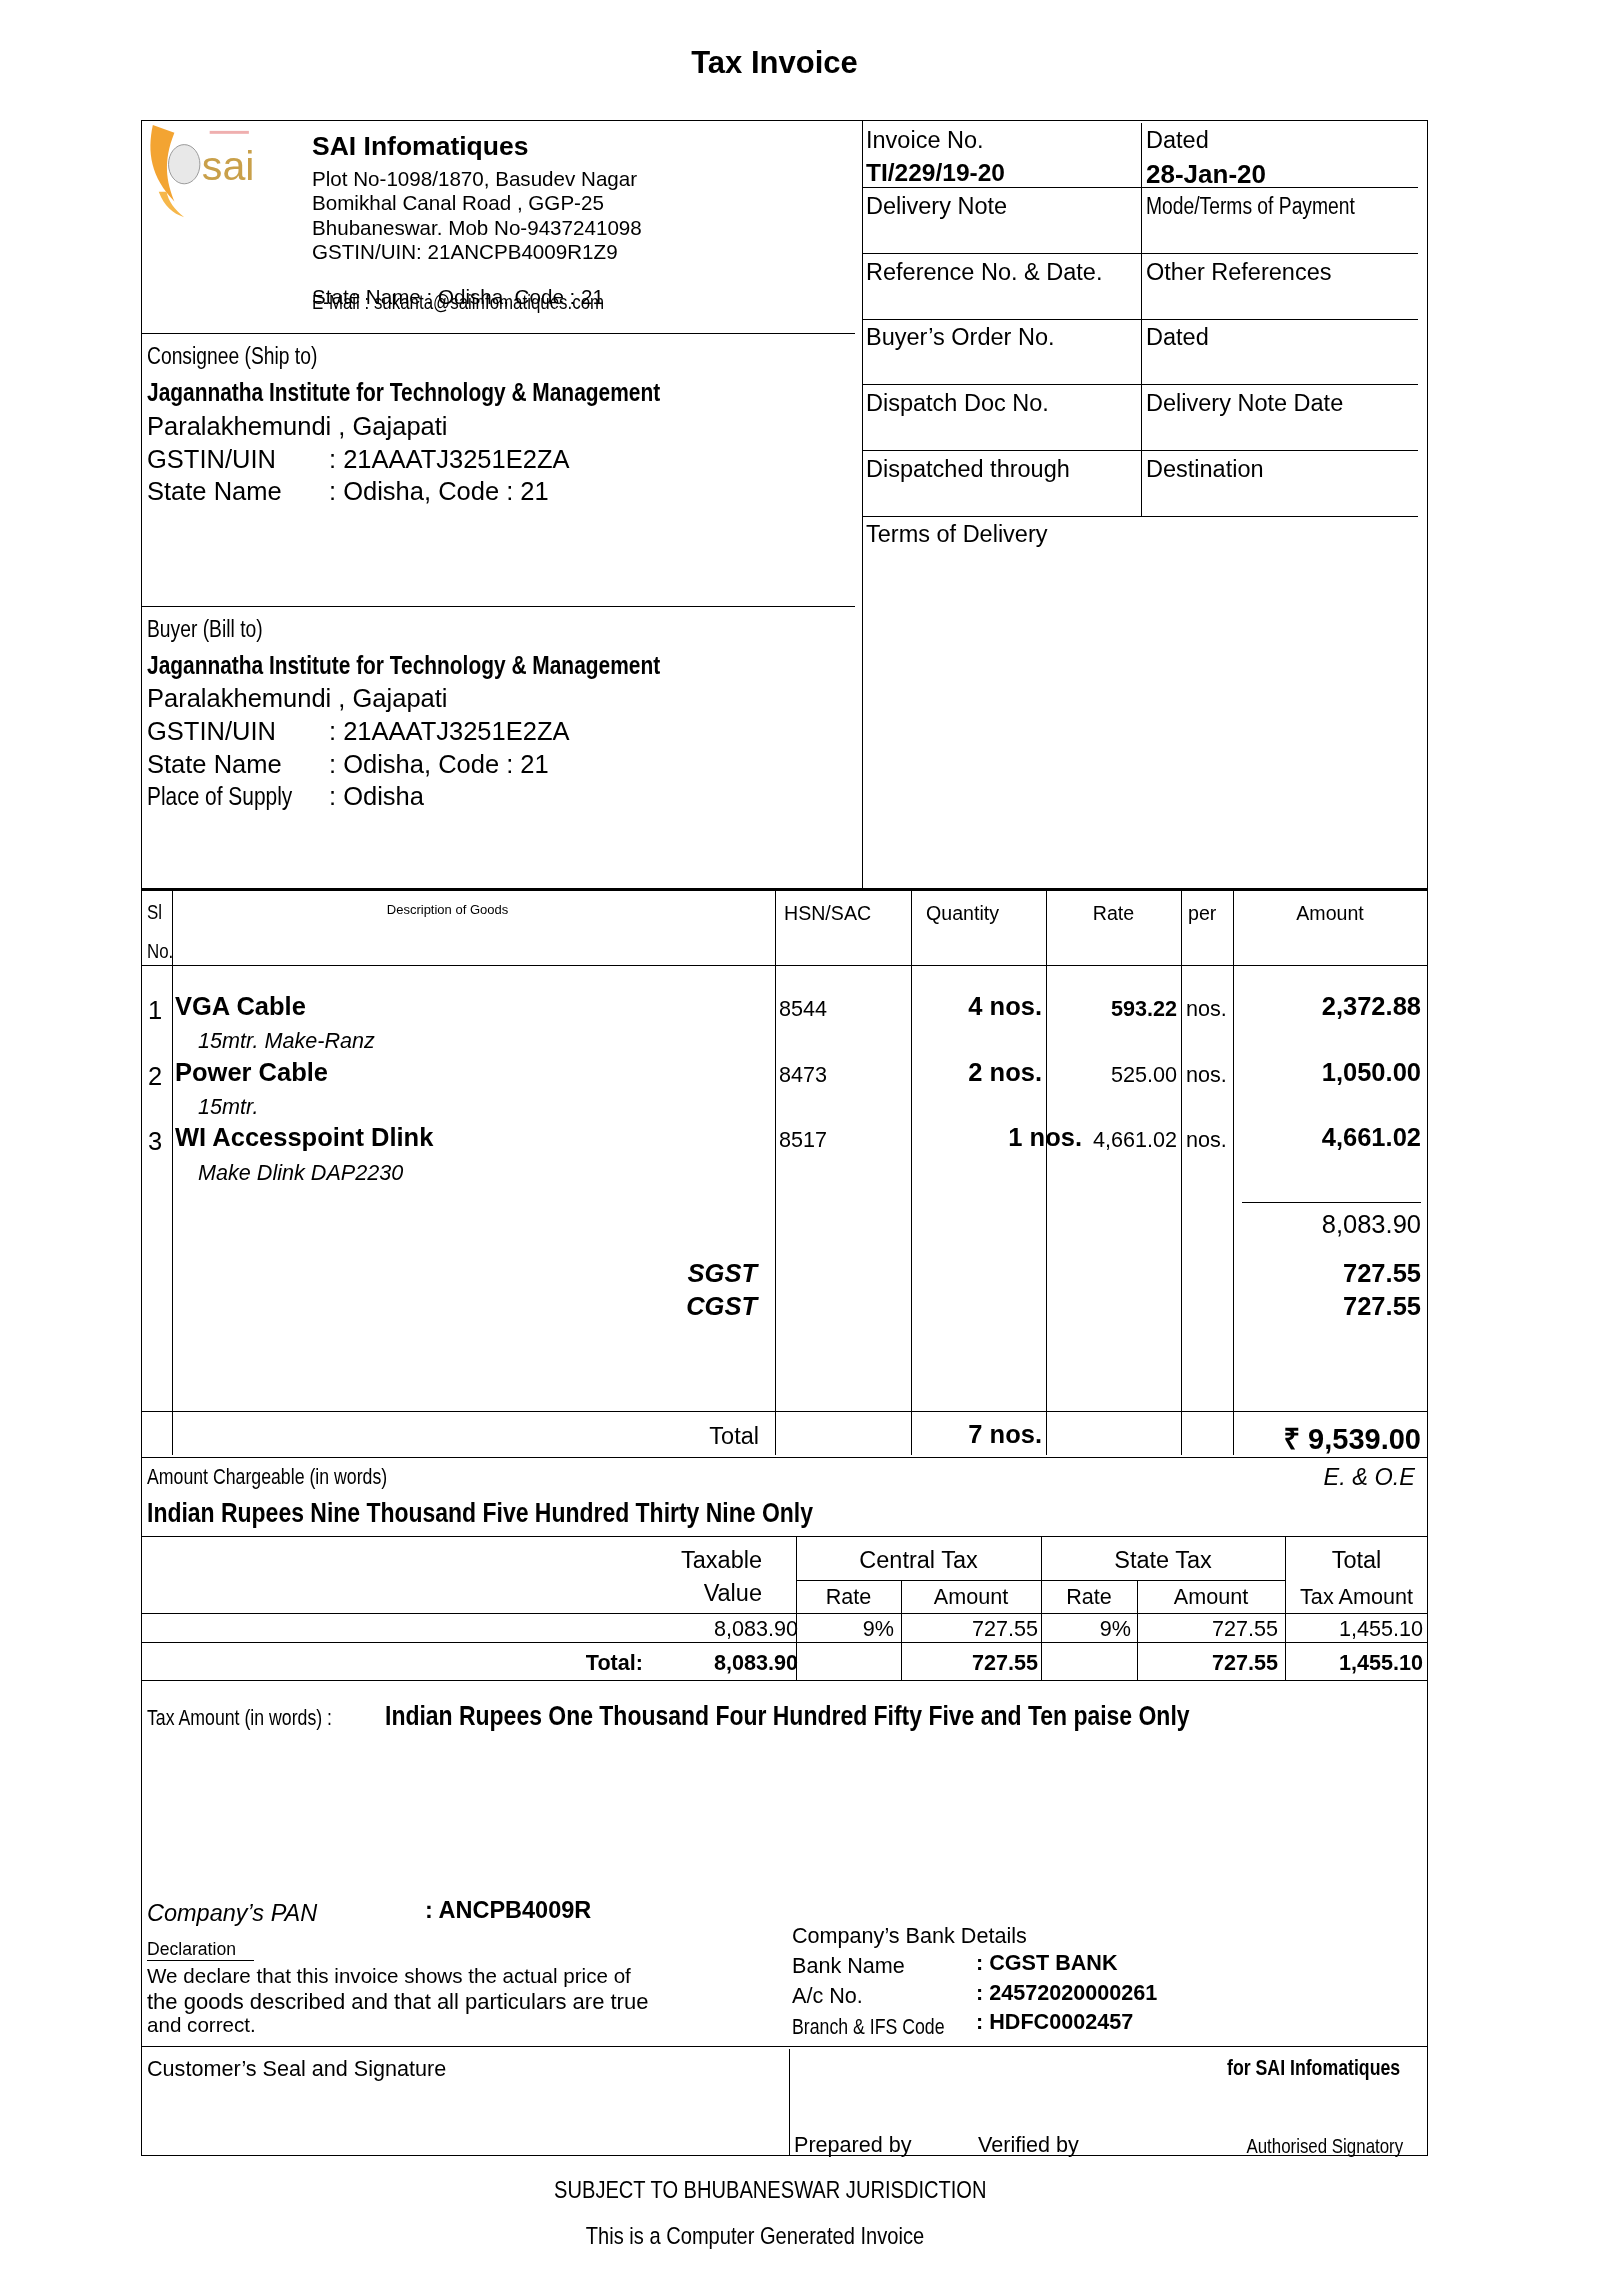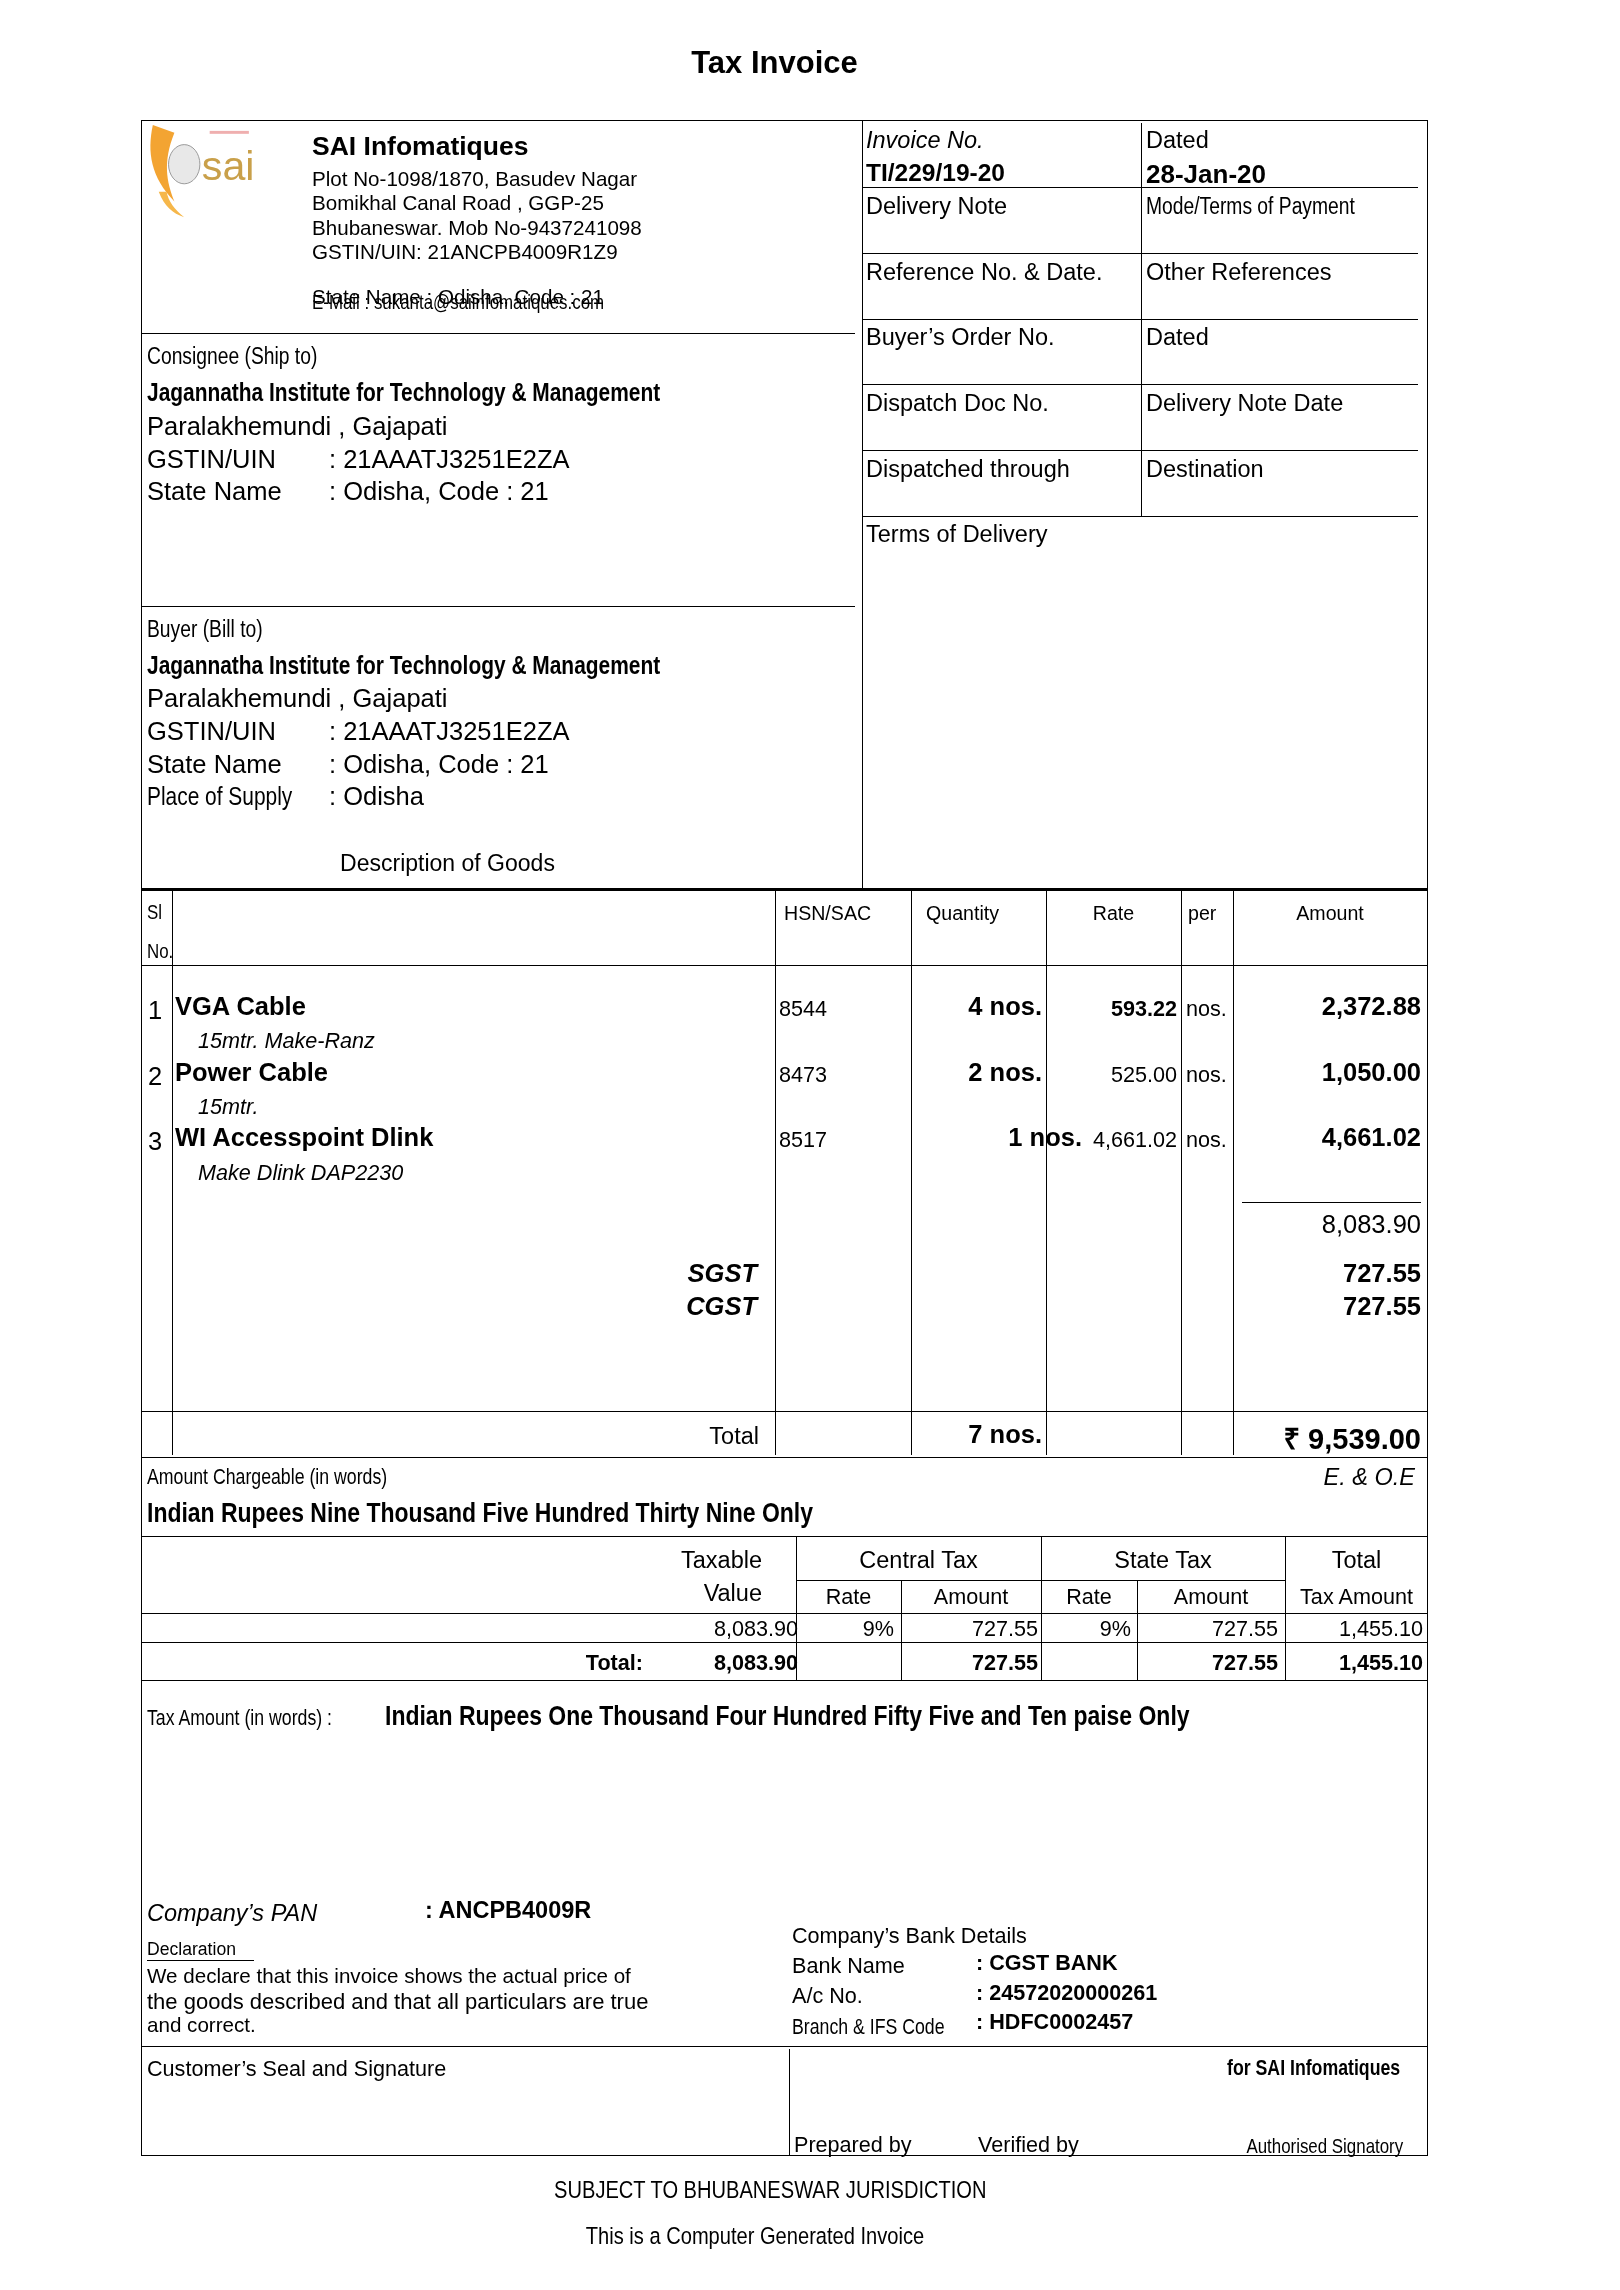--- a/index.html
+++ b/index.html
@@ -71,21 +71,21 @@
 <div class="abs t26" style="left:329px; top:782px; white-space:nowrap;">: Odisha</div>
 
 <div class="vl" style="left:1141px; top:123px; height:394px;"></div>
 <div class="hl" style="left:862px; width:556px; top:187px;"></div>
 <div class="hl" style="left:862px; width:556px; top:253px;"></div>
 <div class="hl" style="left:862px; width:556px; top:319px;"></div>
 <div class="hl" style="left:862px; width:556px; top:384px;"></div>
 <div class="hl" style="left:862px; width:556px; top:450px;"></div>
 <div class="hl" style="left:862px; width:556px; top:516px;"></div>
 
-<div class="abs lbl" style="left:866px; top:127px;font-style:italic;">Invoice No.</div>
+<div class="abs lbl" style="left:866px; top:127px;">Invoice No.</div>
 <div class="abs lbl b" style="left:866px; top:159px; font-size:24.5px;">TI/229/19-20</div>
 <div class="abs lbl" style="left:1146px; top:127px;">Dated</div>
 <div class="abs lbl b" style="left:1146px; top:159px; font-size:26px;">28-Jan-20</div>
 
 <div class="abs lbl" style="left:866px; top:193px;">Delivery Note</div>
 <div class="abs lbl cond" style="left:1146px; top:193px;">Mode/Terms of Payment</div>
 
 <div class="abs lbl" style="left:866px; top:259px;">Reference No. &amp; Date.</div>
 <div class="abs lbl" style="left:1146px; top:259px;">Other References</div>
 
@@ -105,21 +105,21 @@
 
 <div class="vl" style="left:172px; top:891px; height:564px;"></div>
 <div class="vl" style="left:775px; top:891px; height:564px;"></div>
 <div class="vl" style="left:911px; top:891px; height:564px;"></div>
 <div class="vl" style="left:1046px; top:891px; height:564px;"></div>
 <div class="vl" style="left:1181px; top:891px; height:564px;"></div>
 <div class="vl" style="left:1233px; top:891px; height:564px;"></div>
 
 <div class="abs cond" style="left:147px; top:900px; font-size:20.6px;">Sl</div>
 <div class="abs cond" style="left:147px; top:939px; font-size:20.6px;">No.</div>
-<div class="abs c" style="left:173px; width:549px; top:850px; font-size:23px;">Description of Goods</div>
+<div class="abs c" style="left:173px; width:549px; top:902px; font-size:13px;">Description of Goods</div>
 <div class="abs" style="left:784px; top:902px; font-size:19.6px;">HSN/SAC</div>
 <div class="abs" style="left:926px; top:902px; font-size:19.6px;">Quantity</div>
 <div class="abs c" style="left:1046px; width:135px; top:902px; font-size:19.6px;">Rate</div>
 <div class="abs" style="left:1188px; top:902px; font-size:19.6px;">per</div>
 <div class="abs c" style="left:1233px; width:194px; top:902px; font-size:19.6px;">Amount</div>
 
 <div class="abs t26" style="left:148px; top:996px;">1</div>
 <div class="abs t26 b" style="left:175px; top:992px; white-space:nowrap;">VGA Cable</div>
 <div class="abs t22 i" style="left:198px; top:1028px; white-space:nowrap;">15mtr. Make-Ranz</div>
 <div class="abs t22" style="left:779px; top:996px;">8544</div>

